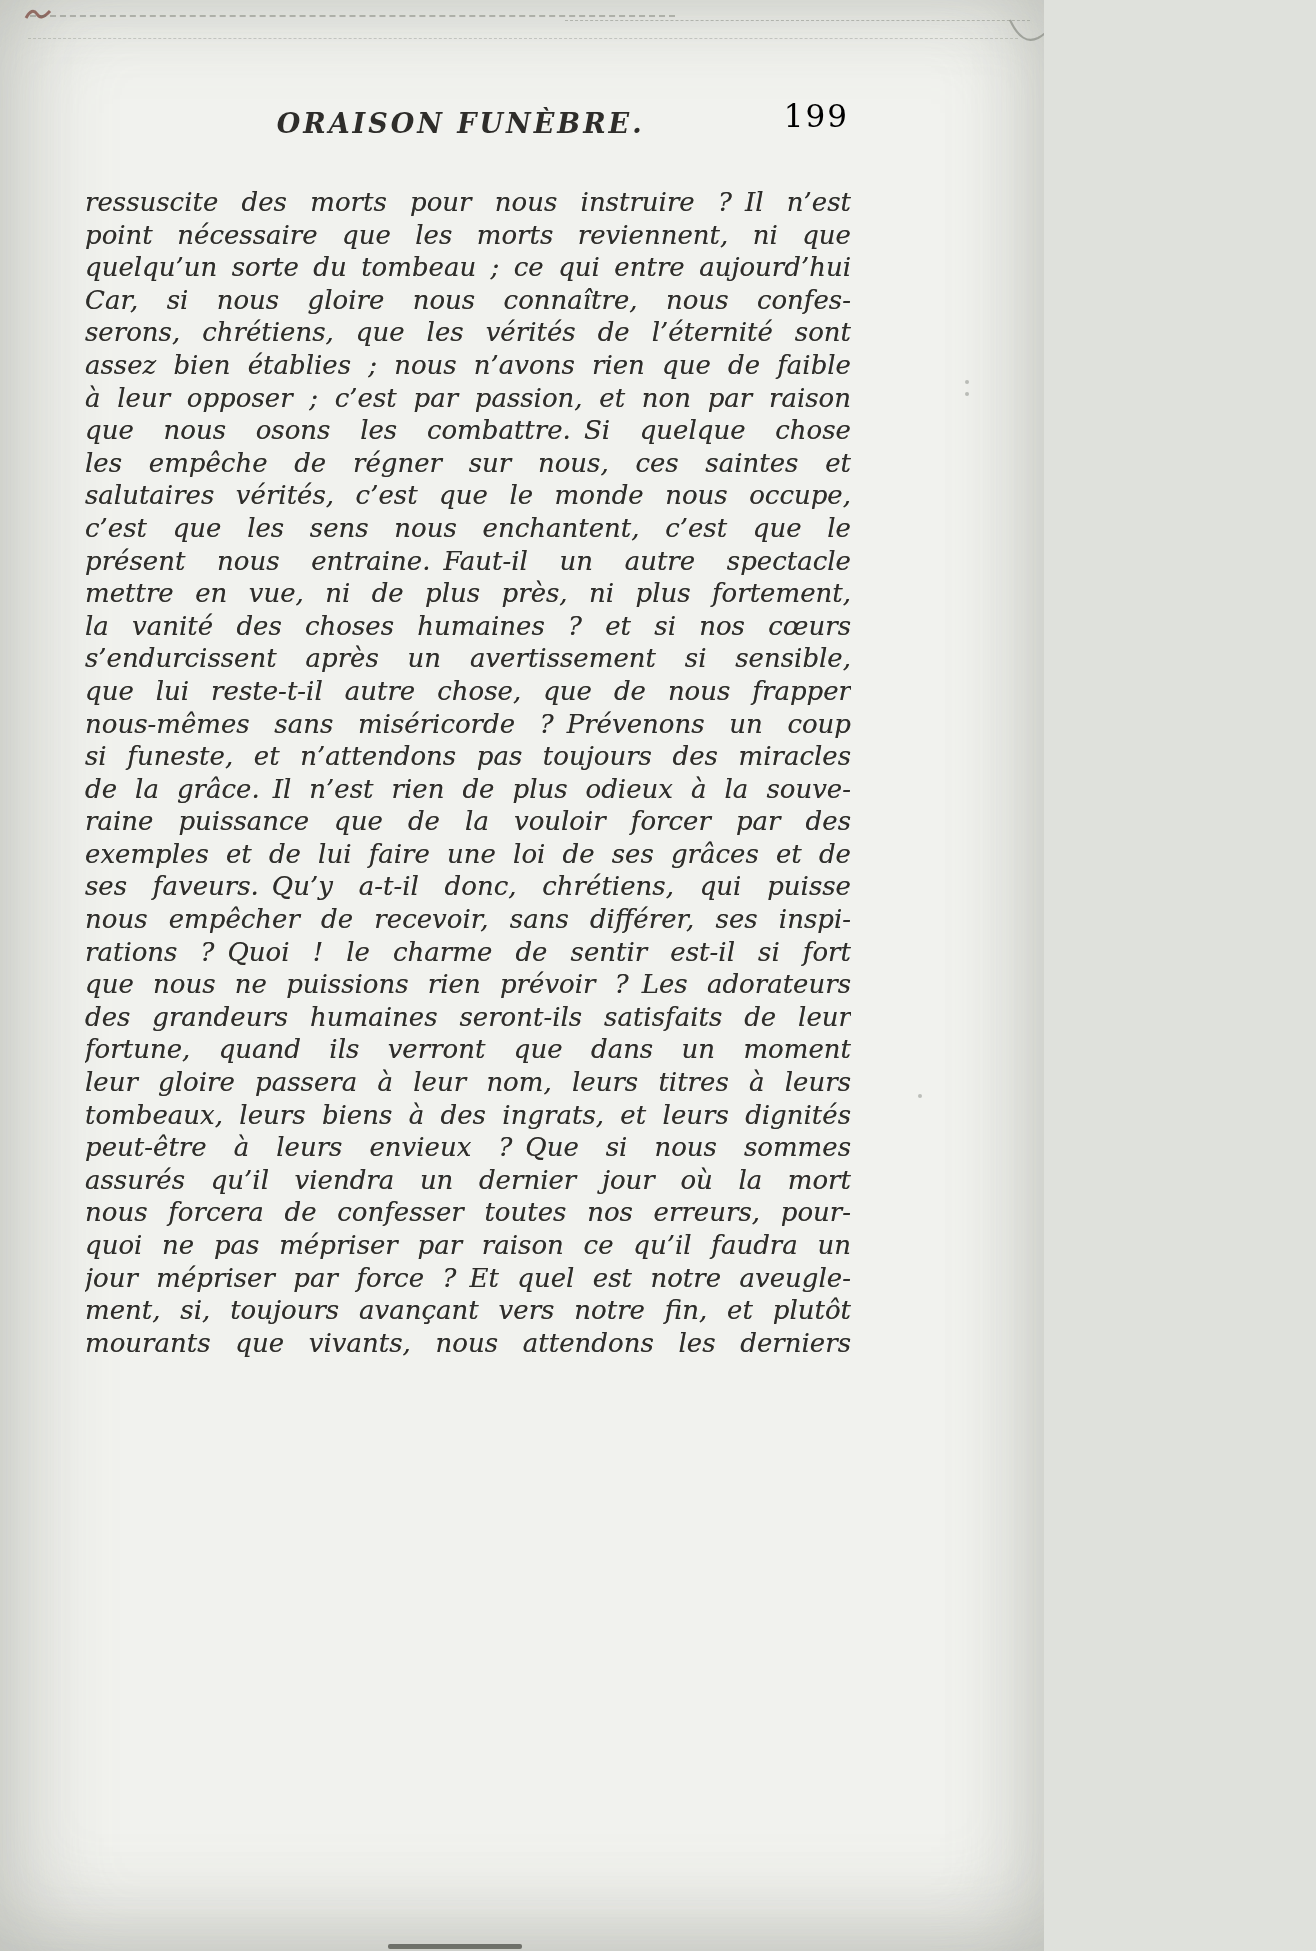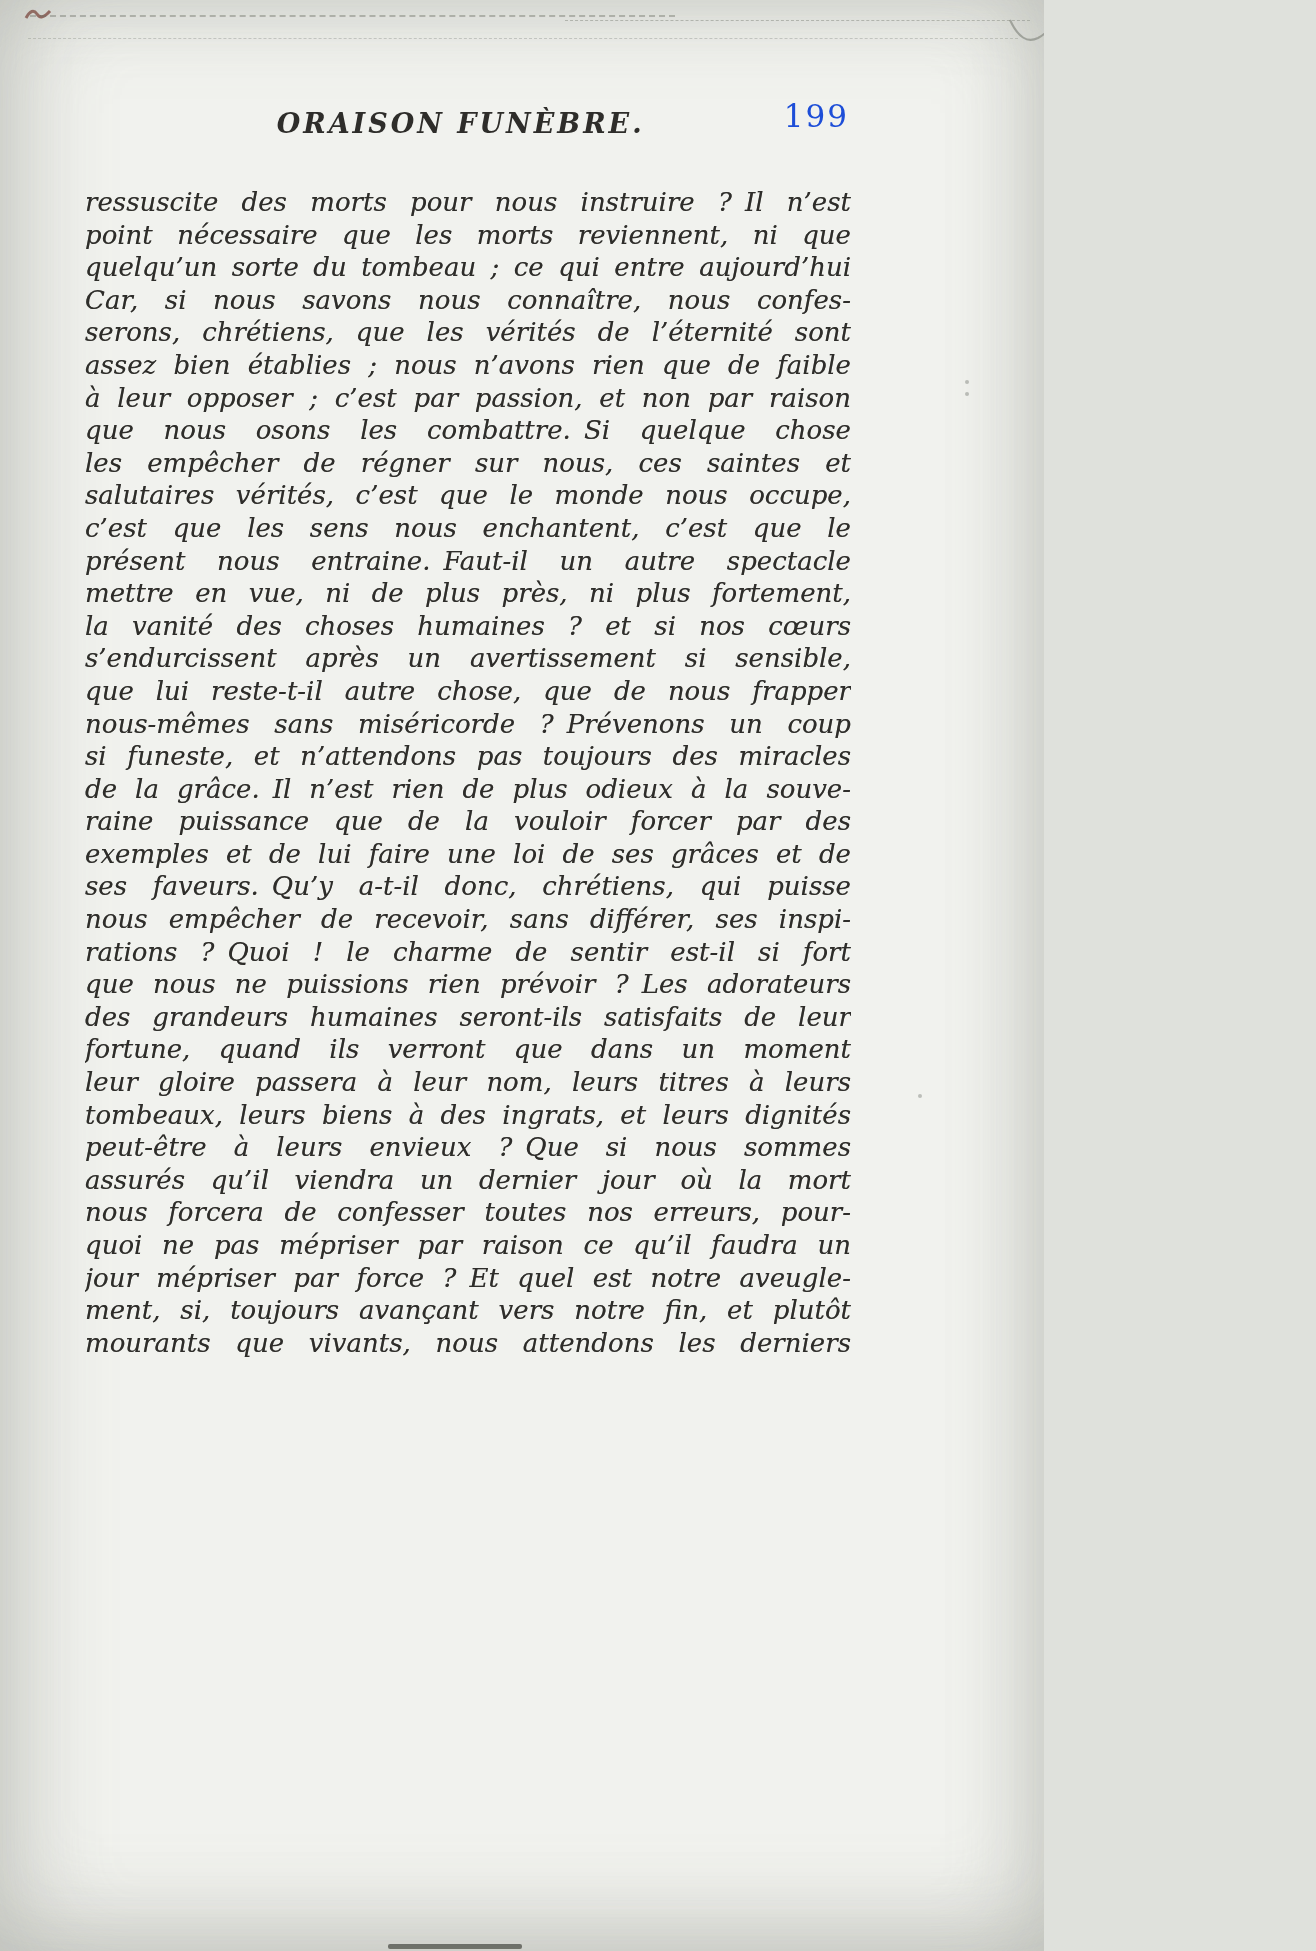--- a/index.html
+++ b/index.html
@@ -43,21 +43,21 @@
   .page-header { position: absolute; top: 104px; left: 85px; width: 766px; height: 46px; }
   .running-title {
     position: absolute; left: 50%; top: 4px; transform: translateX(-52%);
     font-style: italic; font-weight: 700;
     font-size: 27px; letter-spacing: 3px;
     color: #2e2d2a; white-space: nowrap;
   }
   .page-number {
     position: absolute; right: 2px; top: -6px;
     font-size: 31px; letter-spacing: 2px;
-    color: #1d4ed8;
+    color: #000000;
   }
 
   .body-text {
     position: absolute; top: 186px; left: 85px; width: 766px;
     color: #2e2d2a; font-size: 26px;
   }
   .text-line {
     height: 32.6px; line-height: 32.6px;
     overflow: hidden;
     text-align: justify;
@@ -92,26 +92,26 @@
   <div class="page-header">
     <span class="running-title">ORAISON FUNÈBRE.</span>
     <span class="page-number">199</span>
   </div>
 
   <div class="body-text">
 
   <div class="text-line">ressuscite des morts pour nous instruire ? Il n’est</div>
       <div class="text-line">point nécessaire que les morts reviennent, ni que</div>
       <div class="text-line">quelqu’un sorte du tombeau ; ce qui entre aujourd’hui</div>
-      <div class="text-line">Car, si nous savons nous connaître, nous confes-</div>
+      <div class="text-line">Car, si nous gloire nous connaître, nous confes-</div>
       <div class="text-line">serons, chrétiens, que les vérités de l’éternité sont</div>
       <div class="text-line">assez bien établies ; nous n’avons rien que de faible</div>
       <div class="text-line">à leur opposer ; c’est par passion, et non par raison</div>
       <div class="text-line">que nous osons les combattre. Si quelque chose</div>
-      <div class="text-line">les empêcher de régner sur nous, ces saintes et</div>
+      <div class="text-line">les empêche de régner sur nous, ces saintes et</div>
       <div class="text-line">salutaires vérités, c’est que le monde nous occupe,</div>
       <div class="text-line">c’est que les sens nous enchantent, c’est que le</div>
       <div class="text-line">présent nous entraine. Faut-il un autre spectacle</div>
       <div class="text-line">mettre en vue, ni de plus près, ni plus fortement,</div>
       <div class="text-line">la vanité des choses humaines ? et si nos cœurs</div>
       <div class="text-line">s’endurcissent après un avertissement si sensible,</div>
       <div class="text-line">que lui reste-t-il autre chose, que de nous frapper</div>
       <div class="text-line">nous-mêmes sans miséricorde ? Prévenons un coup</div>
       <div class="text-line">si funeste, et n’attendons pas toujours des miracles</div>
       <div class="text-line">de la grâce. Il n’est rien de plus odieux à la souve-</div>

